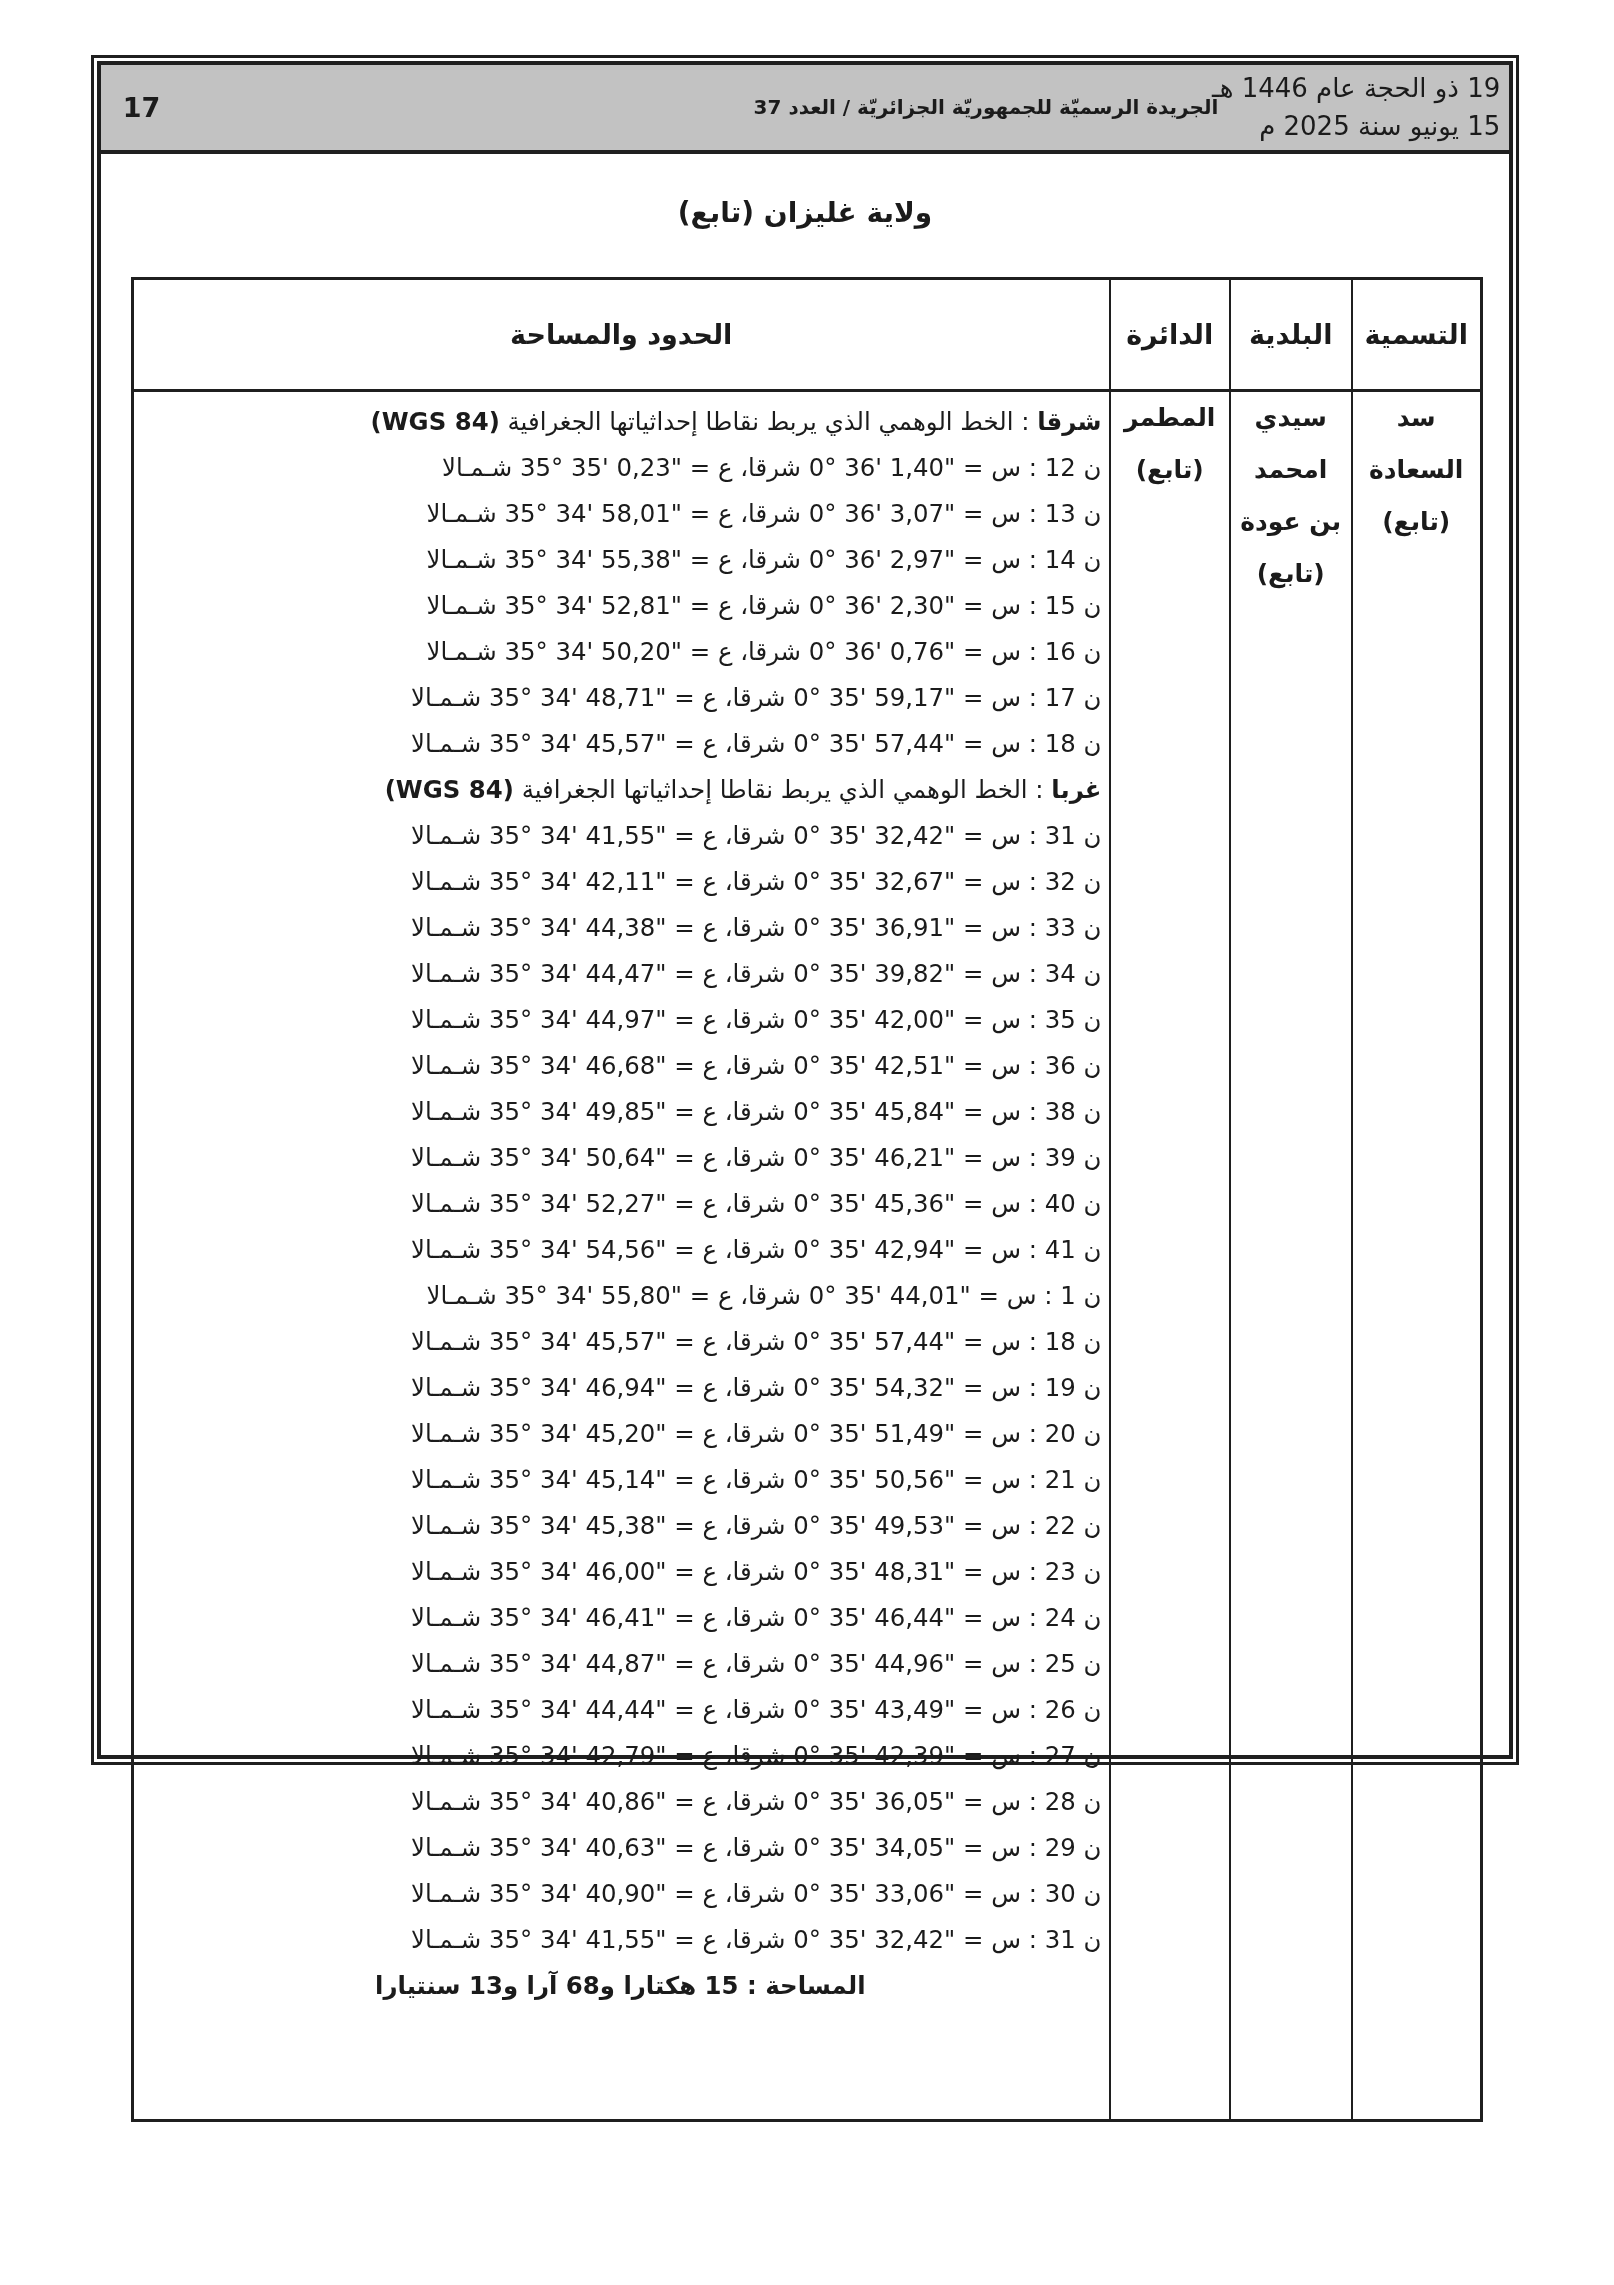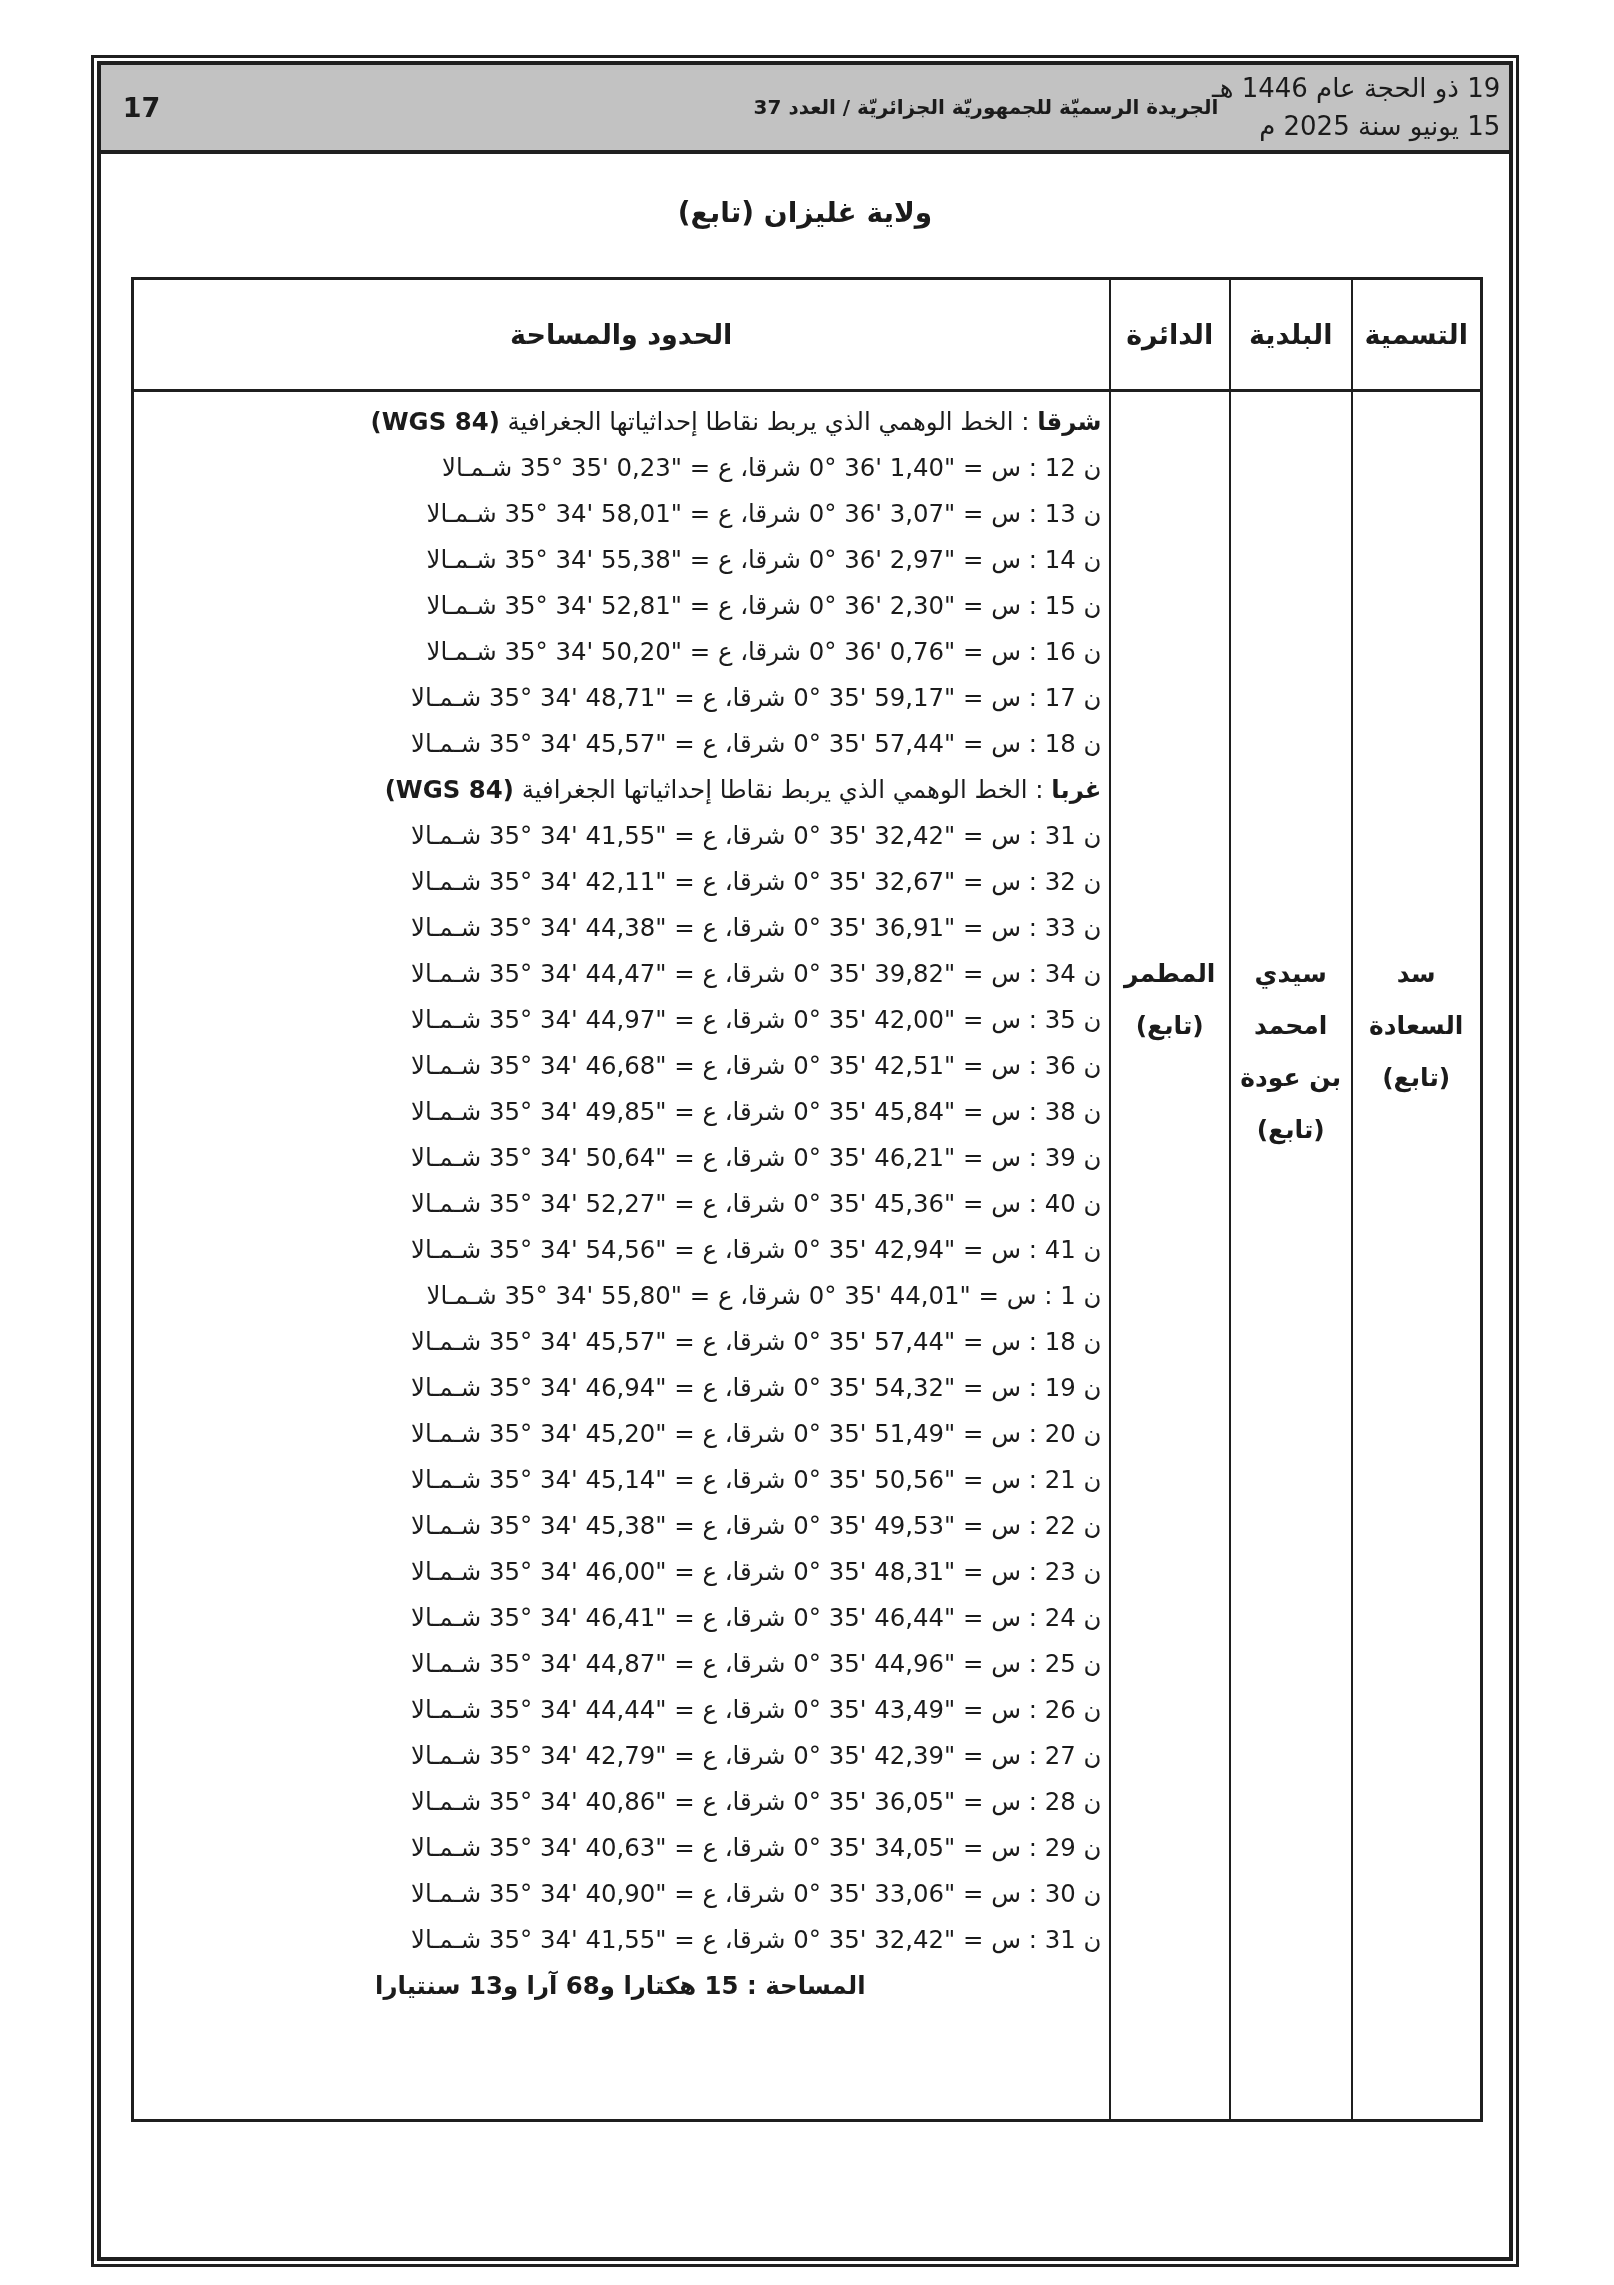--- a/index.html
+++ b/index.html
@@ -4,21 +4,21 @@
 <style>
   html, body { margin: 0; padding: 0; background: #ffffff; }
   body {
     width: 1615px; height: 2285px; position: relative;
     font-family: "DejaVu Sans", sans-serif;
     color: #1b1b1b;
     -webkit-font-smoothing: antialiased;
   }
   .frame-outer {
     position: absolute; left: 91px; top: 55px;
-    width: 1428px; height: 2212px;
+    width: 1428px; height: 1710px;
     border: 3.6px solid #1f1f1f;
     box-sizing: border-box;
   }
   .frame-inner {
     position: absolute; inset: 2.7px;
     border: 4.5px solid #1f1f1f;
     box-sizing: border-box;
   }
   
   .band {
@@ -68,21 +68,20 @@
   .c-muni    { width: 122px; flex: none; border-left: 2.7px solid #1f1f1f; }
   .c-dist    { width: 120px; flex: none; border-left: 2.7px solid #1f1f1f; }
   .c-borders { flex: 1; min-width: 0; }
   .th {
     display: flex; align-items: center; justify-content: center;
     font-size: 27px; font-weight: bold;
     box-sizing: border-box;
   }
   .td { box-sizing: border-box; }
   .cell-lines {
-    padding-top: 556px;
     text-align: center;
     font-size: 25px; font-weight: bold;
     line-height: 52px;
   }
   .cline { white-space: nowrap; }
   .td.c-borders {
     padding: 7.2px 7.2px 0 5.4px;
     font-size: 24.4px; line-height: 46px;
     text-align: right;
     border-radius: 13px;

